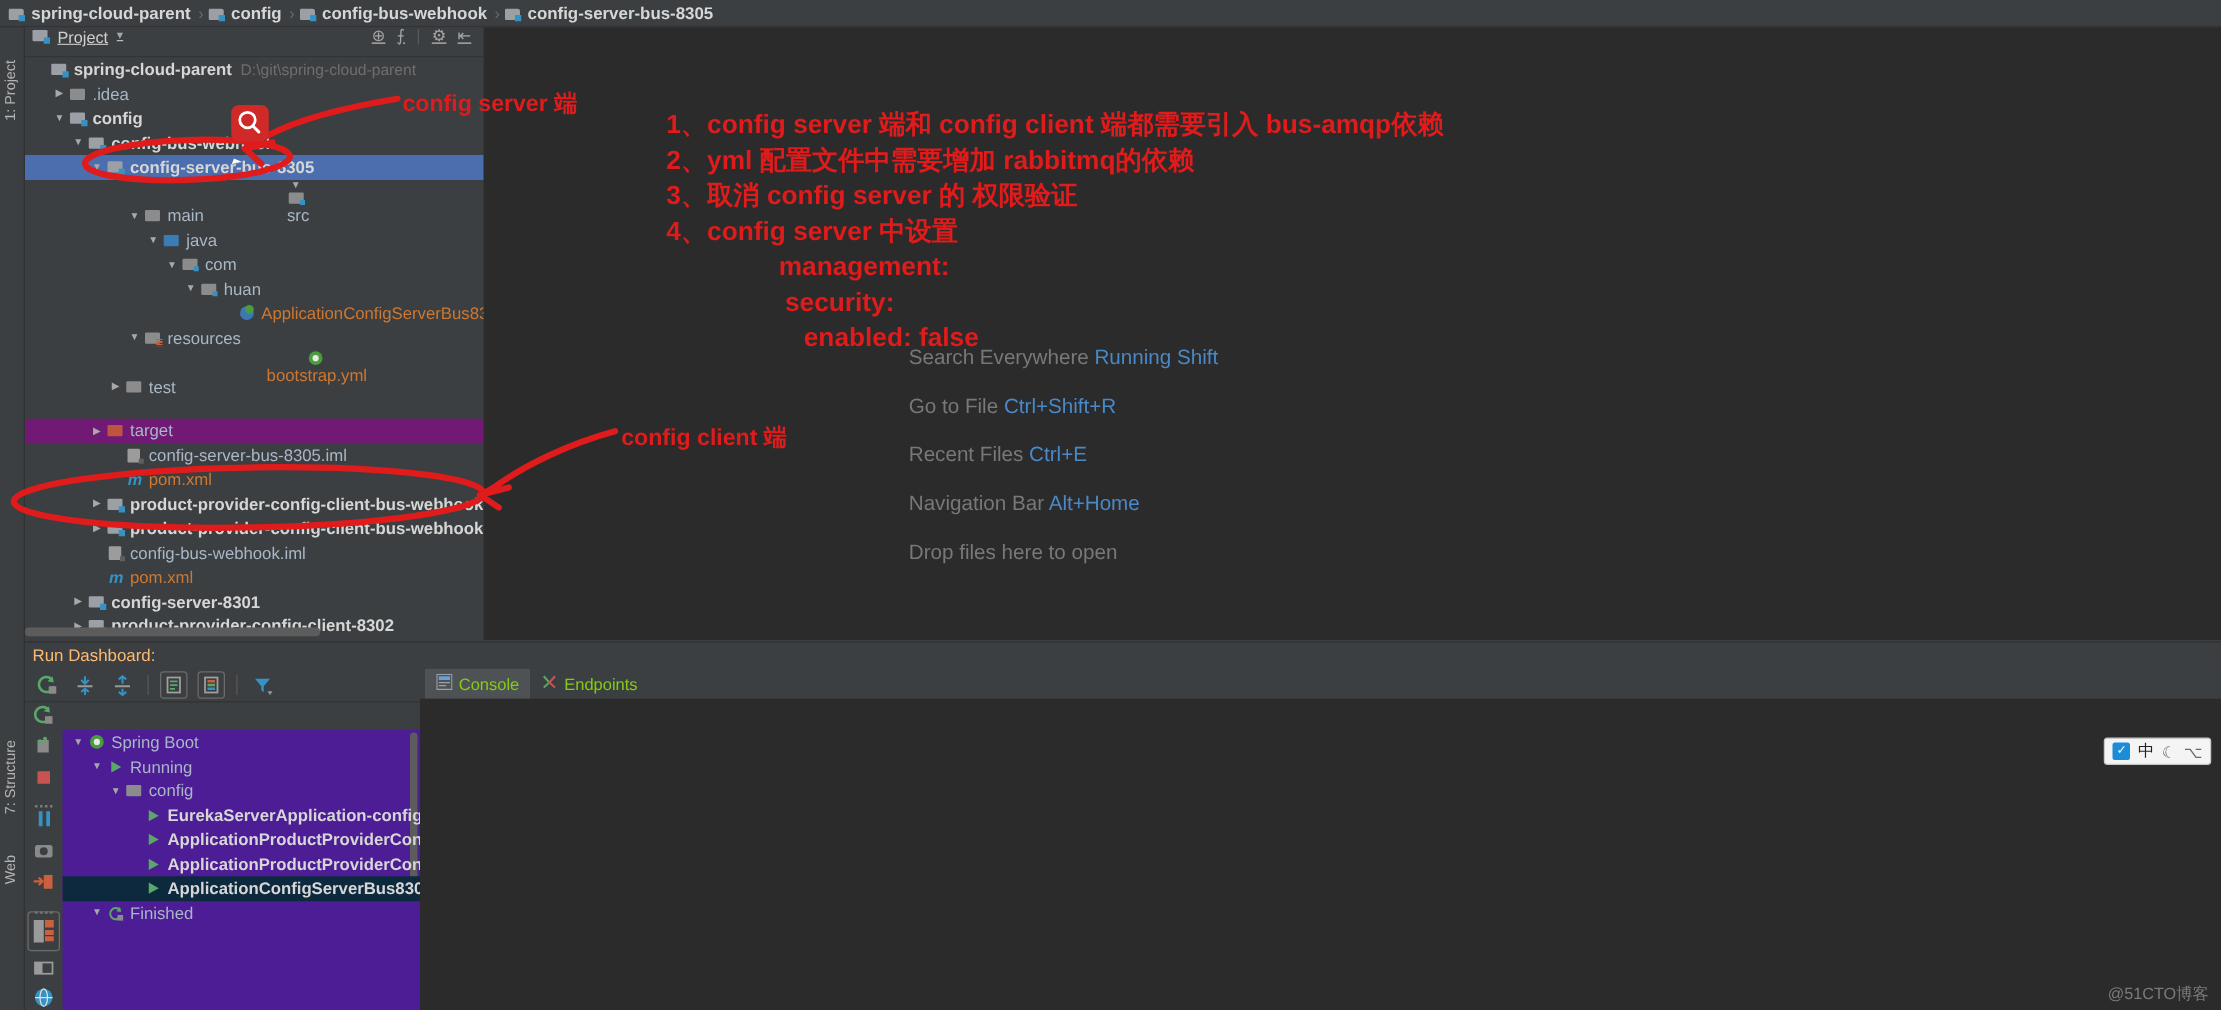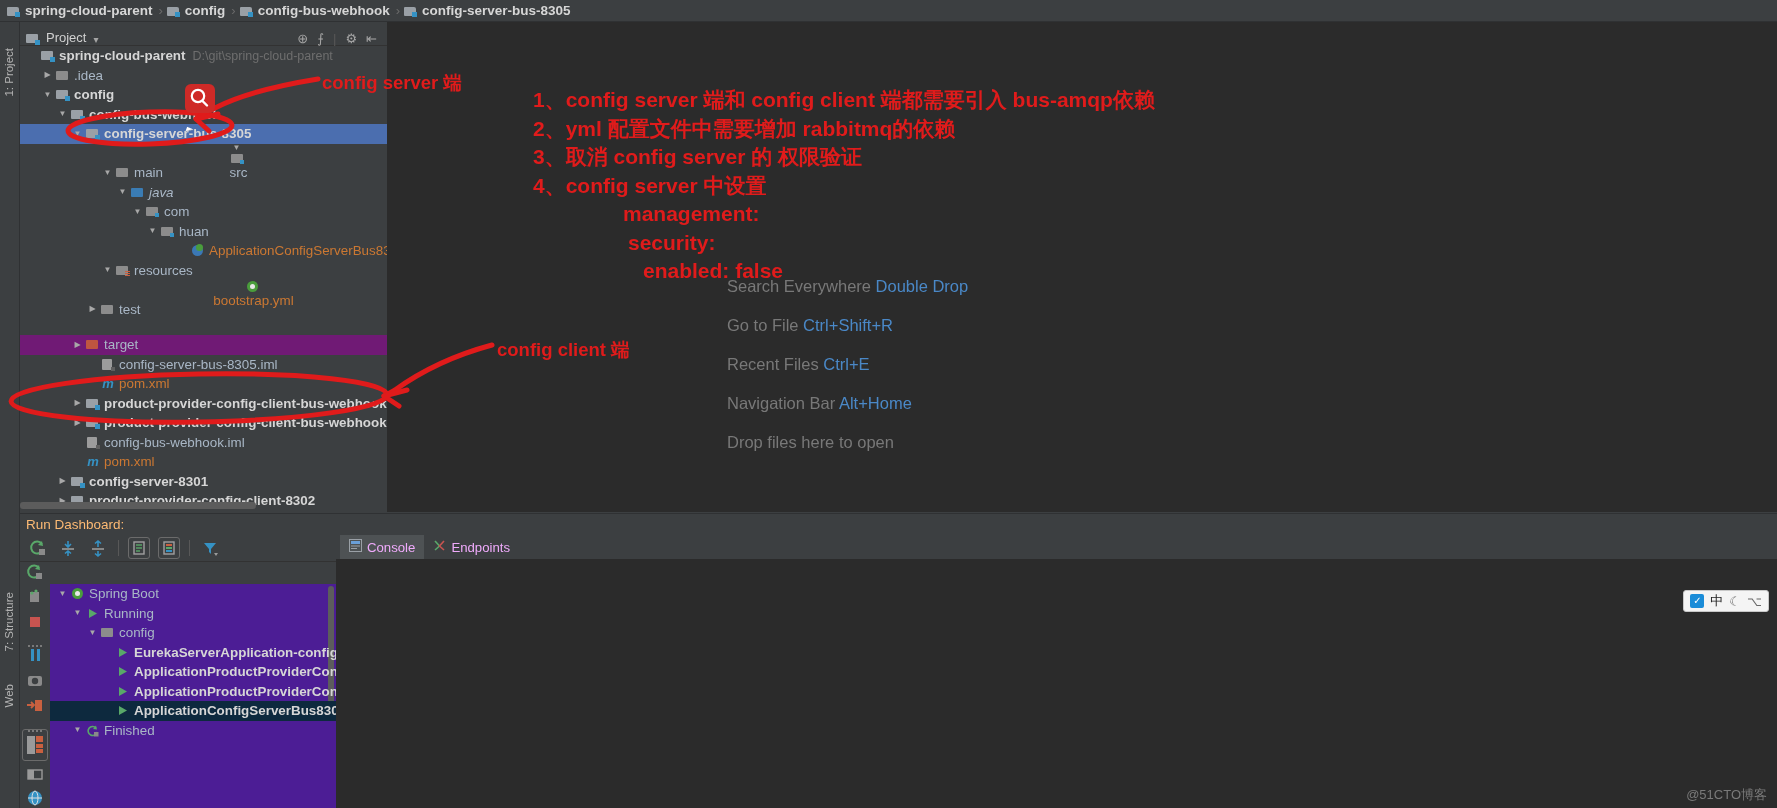--- a/index.html
+++ b/index.html
@@ -65,23 +65,24 @@
     white-space: nowrap; letter-spacing: 0px;
   }
 
   
   .project-panel {
     position: absolute; left: 20px; top: 22px;
     width: 367px; height: 490px;
     background: #3c3f41;
   }
   .pp-header {
-    height: 24px; display: flex; align-items: flex-end;
+    height: 24px; display: flex; align-items: flex-start;
     padding: 0 4px 0 6px; background: #3c3f41;
     border-bottom: 1px solid #323232;
+    text-decoration: underline;
   }
   .pp-title {
     font-size: 13px; color: #d0d0d0; margin-left: 6px;
   }
   .pp-hdr-icons { margin-left: auto; display: flex; align-items: center; gap: 9px; padding-right: 6px;}
   .pp-hdr-icons span { color: #a5a5a5; font-size: 13px; line-height: 1; }
 
   .tree {
     position: absolute; left: 0; top: 24px;
     width: 367px; height: 466px;
@@ -200,21 +201,21 @@
   }
 
   
   .console-pane {
     position: absolute; left: 336px; top: 535px;
     width: 1441px; height: 273px; background: #3c3f41;
   }
   .tabs { display: flex; align-items: center; height: 24px; padding-left: 4px; }
   .tab {
     display: flex; align-items: center; gap: 5px; height: 24px;
-    padding: 0 9px; font-size: 13.2px; color: #f0abfc; justify-content: center;
+    padding: 0 9px; font-size: 13.2px; color: #84cc16; justify-content: center;
   }
   .tab.active { background: #4e5254; }
   .console-body {
     position: absolute; left: 0; top: 24px; width: 1441px; height: 249px;
     background: #2b2b2b;
   }
 
   
   .ime {
     position: absolute; right: 8px; top: 590px;
@@ -315,21 +316,21 @@
         <div class="row" style="padding-left: 66px; flex-direction: column;">
           <span class="arrow d"></span>
           <span class="icn src"></span>
           <span class="lbl n">src</span>
         </div>
         <div class="row" style="padding-left: 81px;">
           <span class="arrow d"></span>
           <span class="icn folder"></span>
           <span class="lbl n">main</span>
         </div>
-        <div class="row" style="padding-left: 96px; font-style: italic;">
+        <div class="row" style="padding-left: 96px;">
           <span class="arrow d"></span>
           <span class="icn folder blue"></span>
           <span class="lbl n">java</span>
         </div>
         <div class="row" style="padding-left: 111px;">
           <span class="arrow d"></span>
           <span class="icn src"></span>
           <span class="lbl n">com</span>
         </div>
         <div class="row" style="padding-left: 126px;">
@@ -401,21 +402,21 @@
           <span class="arrow r"></span>
           <span class="icn mod"></span>
           <span class="lbl b">product-provider-config-client-8302</span>
         </div>
       </div>
   </div>
   <div class="hscroll"></div>
 
   <div class="editor">
     <div class="hints" id="editor-hints">
-        <div class="hint-row"><span>Search Everywhere</span><span class="k">  Double Drop</span></div>
+        <div class="hint-row"><span>Search Everywhere</span><span class="k">  Running Shift</span></div>
         <div class="hint-row"><span>Go to File</span><span class="k">  Ctrl+Shift+R</span></div>
         <div class="hint-row"><span>Recent Files</span><span class="k">  Ctrl+E</span></div>
         <div class="hint-row"><span>Navigation Bar</span><span class="k">  Alt+Home</span></div>
         <div class="hint-row"><span>Drop files here to open</span></div>
       </div>
   </div>
 
   <div class="ann ann-label" style="left:322px; top:70px;">config server 端</div>
   <div class="ann ann-label" style="left:497px; top:337px;">config client 端</div>
   <div class="ann ann-list" id="ann-notes" style="left:533px; top:86px;">

